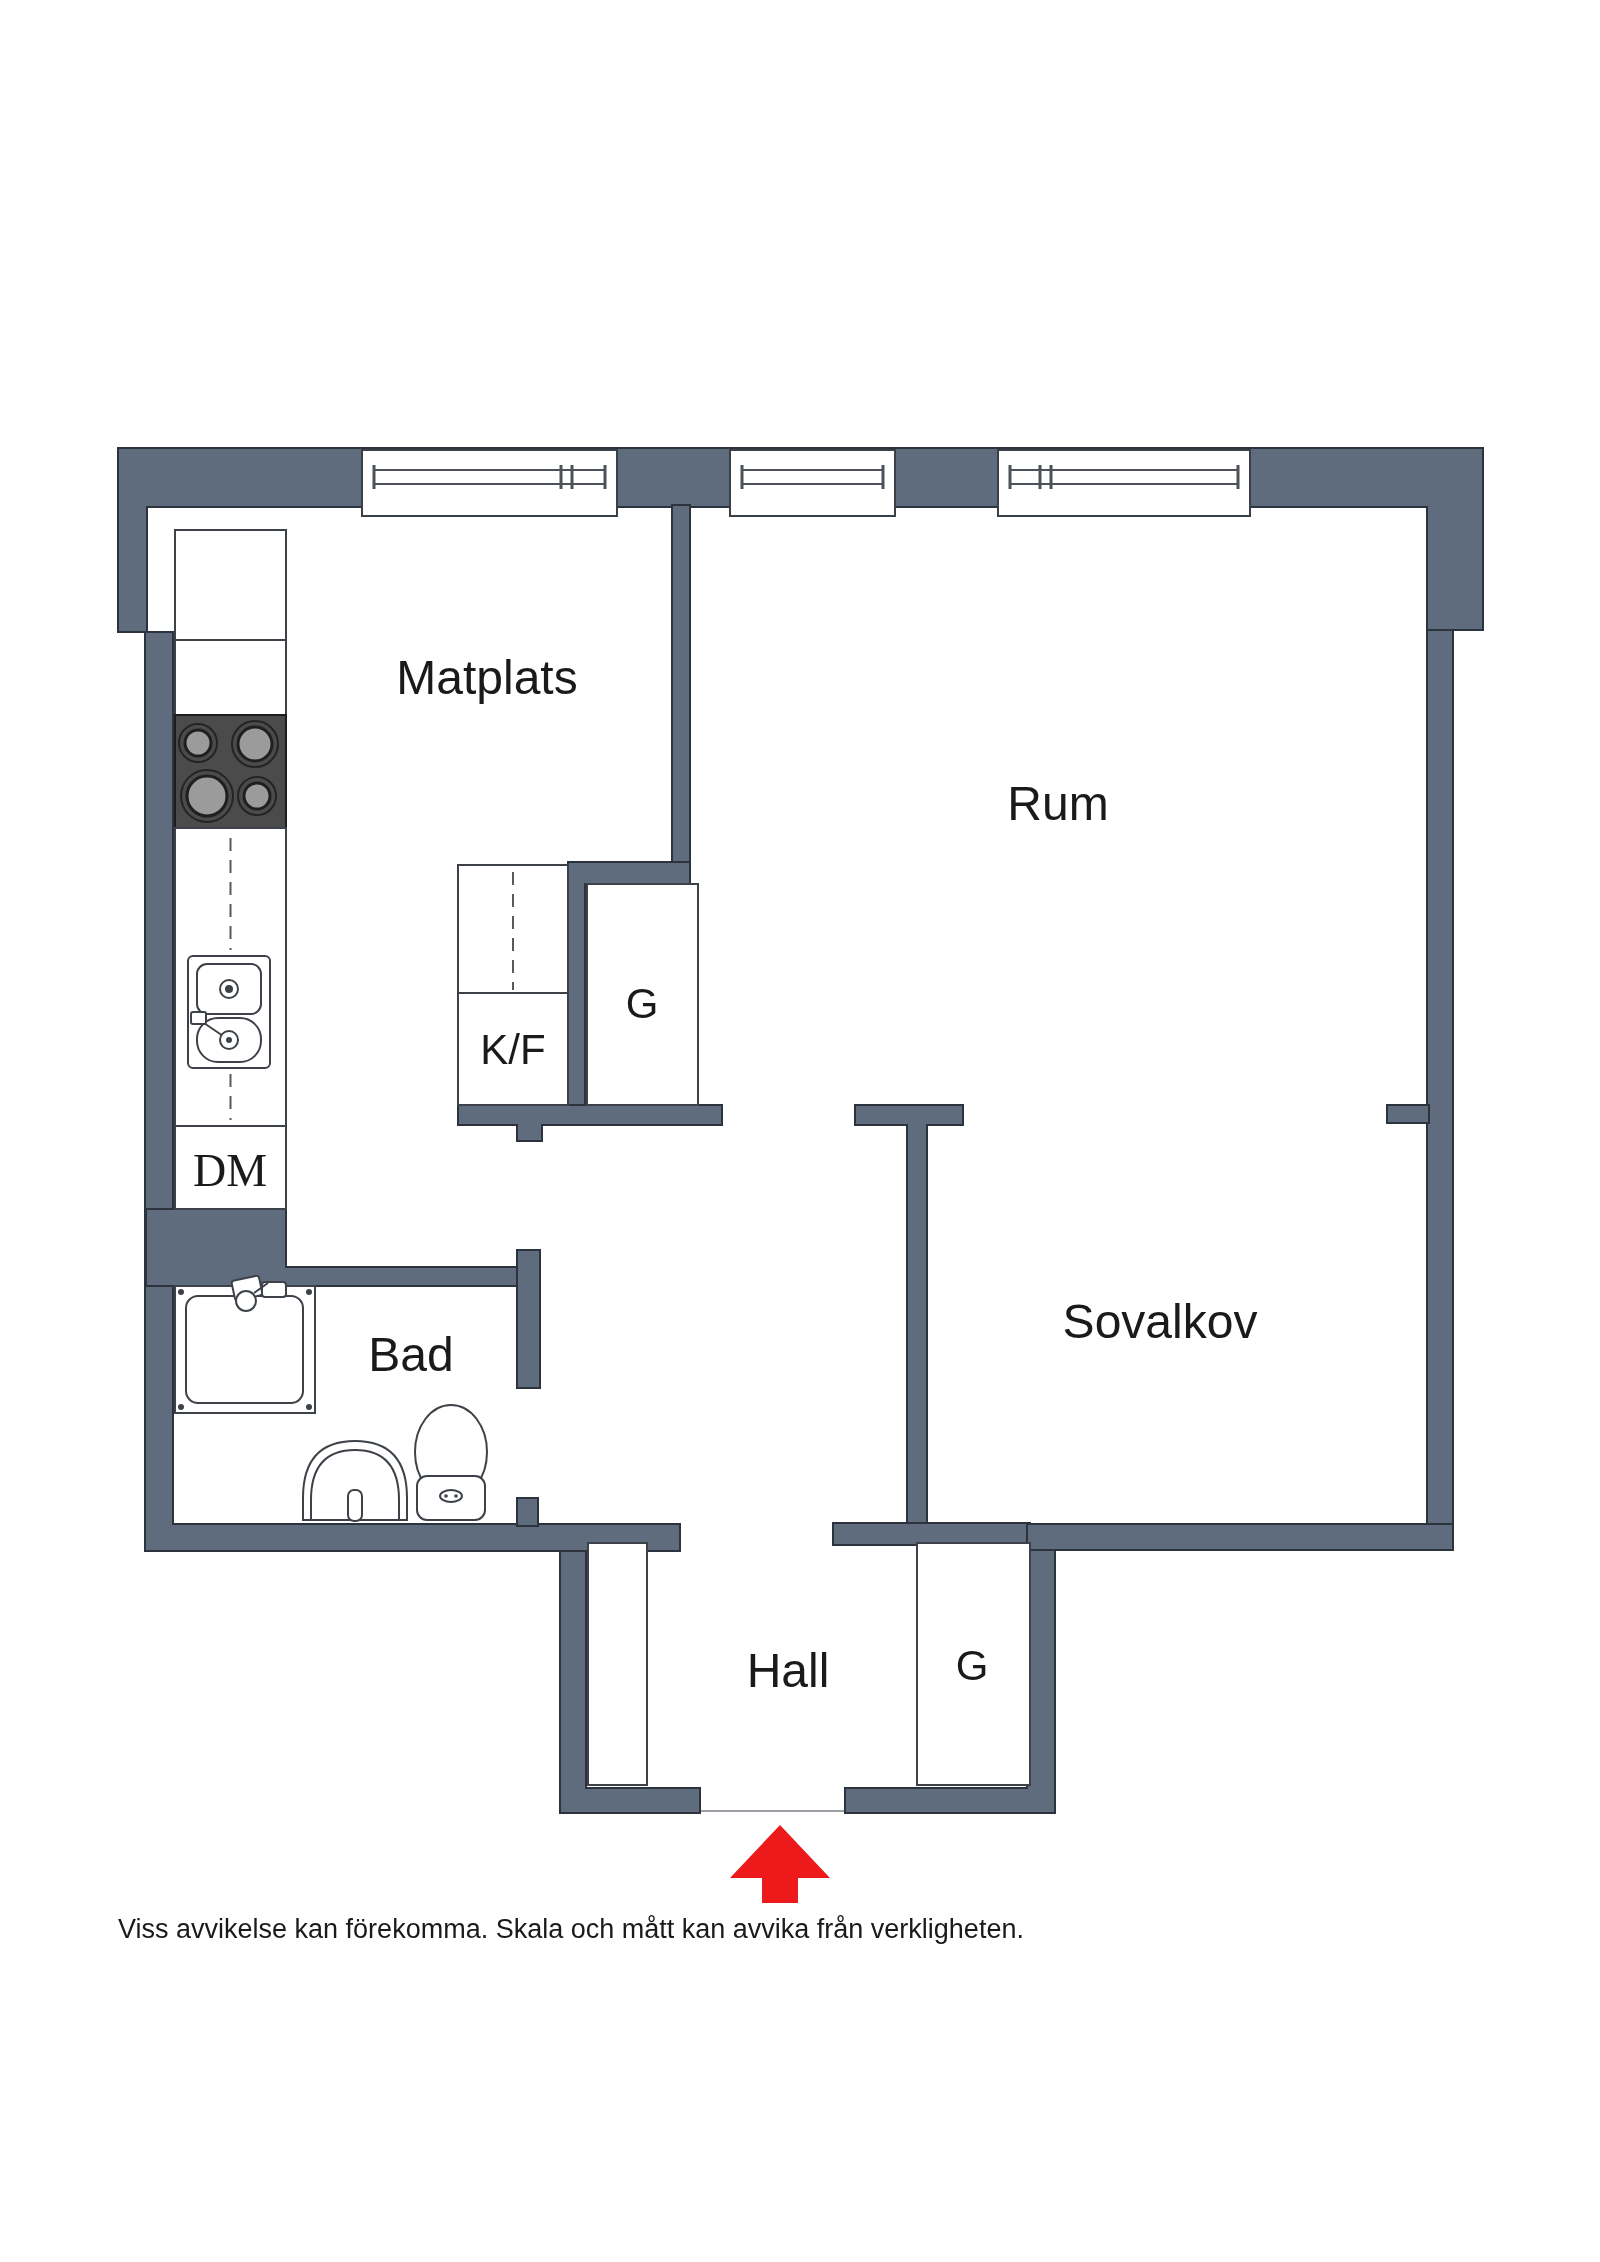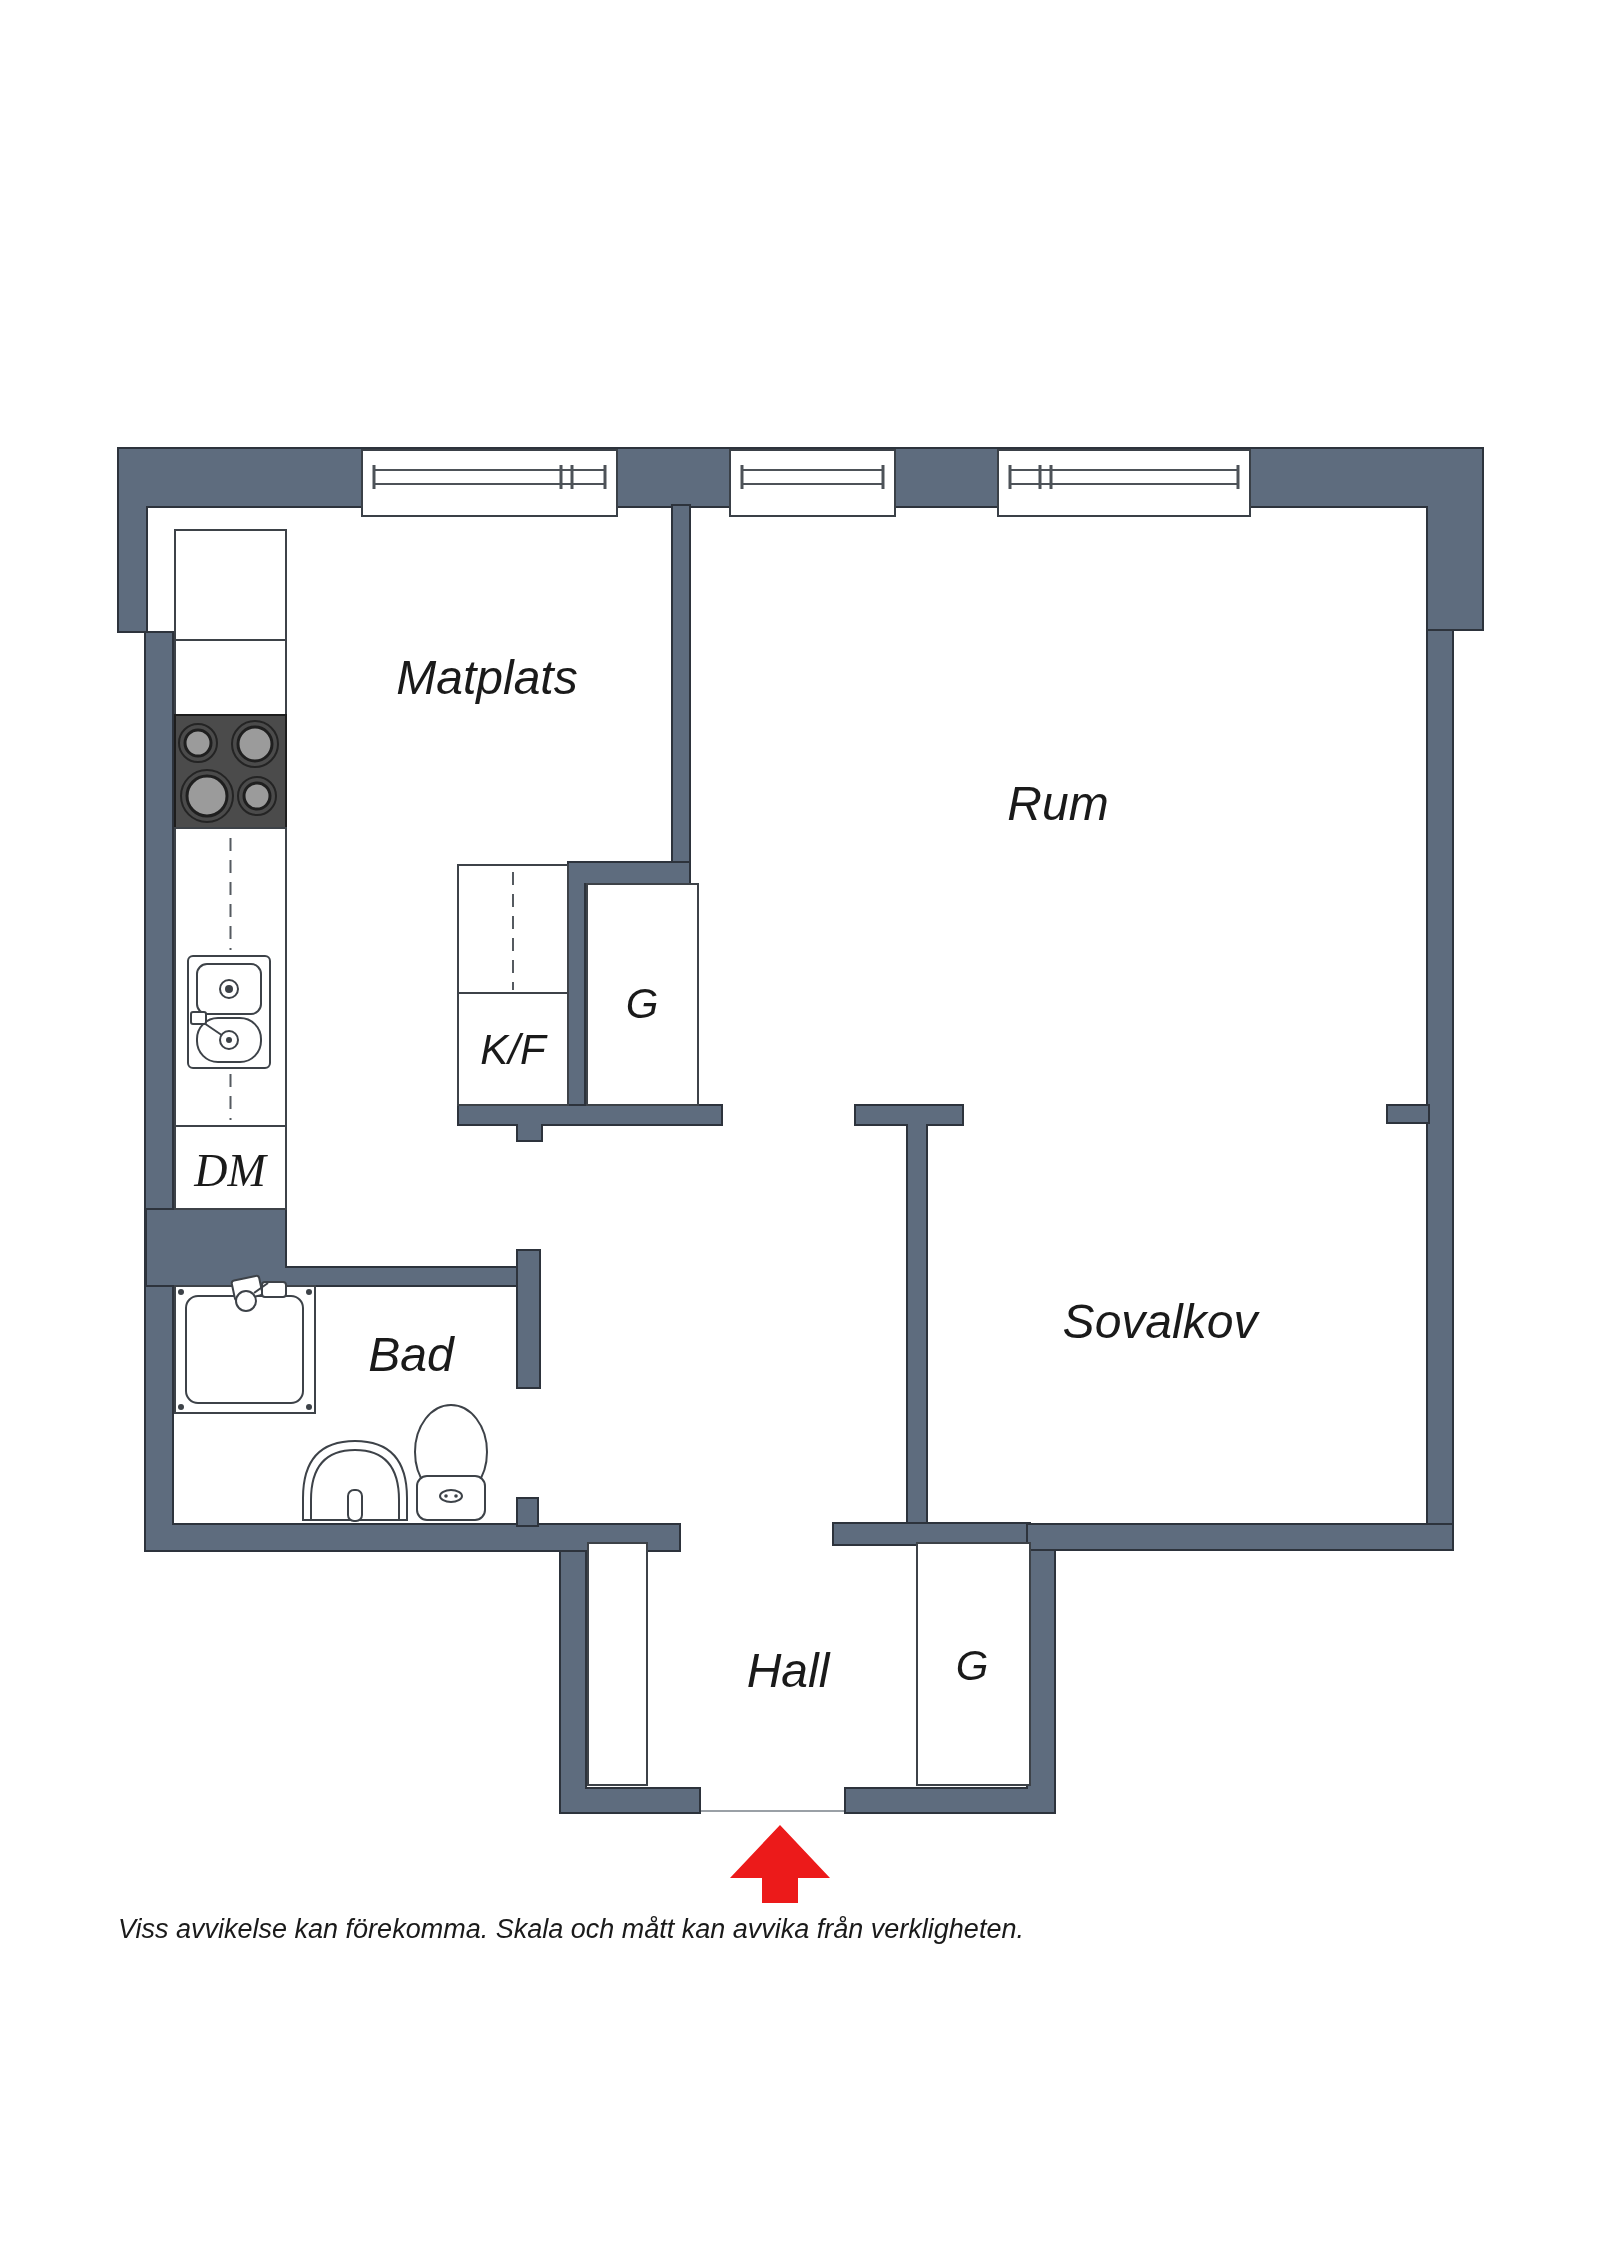--- a/index.html
+++ b/index.html
@@ -1,16 +1,16 @@
 <!DOCTYPE html>
 <html><head>
 <meta charset="utf-8">
 <style>
   html,body{margin:0;padding:0;background:#ffffff;}
-  .stage{width:1600px;height:2262px;position:relative;background:#ffffff;font-style:italic;}
+  .stage{width:1600px;height:2262px;position:relative;background:#ffffff;}
   svg{display:block;}
   .wall{stroke:#2d333c;stroke-width:2;stroke-linejoin:miter;}
   .win{fill:#ffffff;stroke:#3a4047;stroke-width:2;}
   .glass{stroke:#4d5258;stroke-width:2;fill:none;}
   .tick{stroke:#4d5258;stroke-width:3;fill:none;}
   .thin{fill:#ffffff;stroke:#3d4248;stroke-width:2;}
   .fx{fill:#ffffff;stroke:#3d4248;stroke-width:2;}
   .fxline{stroke:#3d4248;stroke-width:2;fill:none;}
   .dash{stroke:#555a60;stroke-width:2;fill:none;stroke-dasharray:13 9;}
   .dot{fill:#3d4248;stroke:none;}

